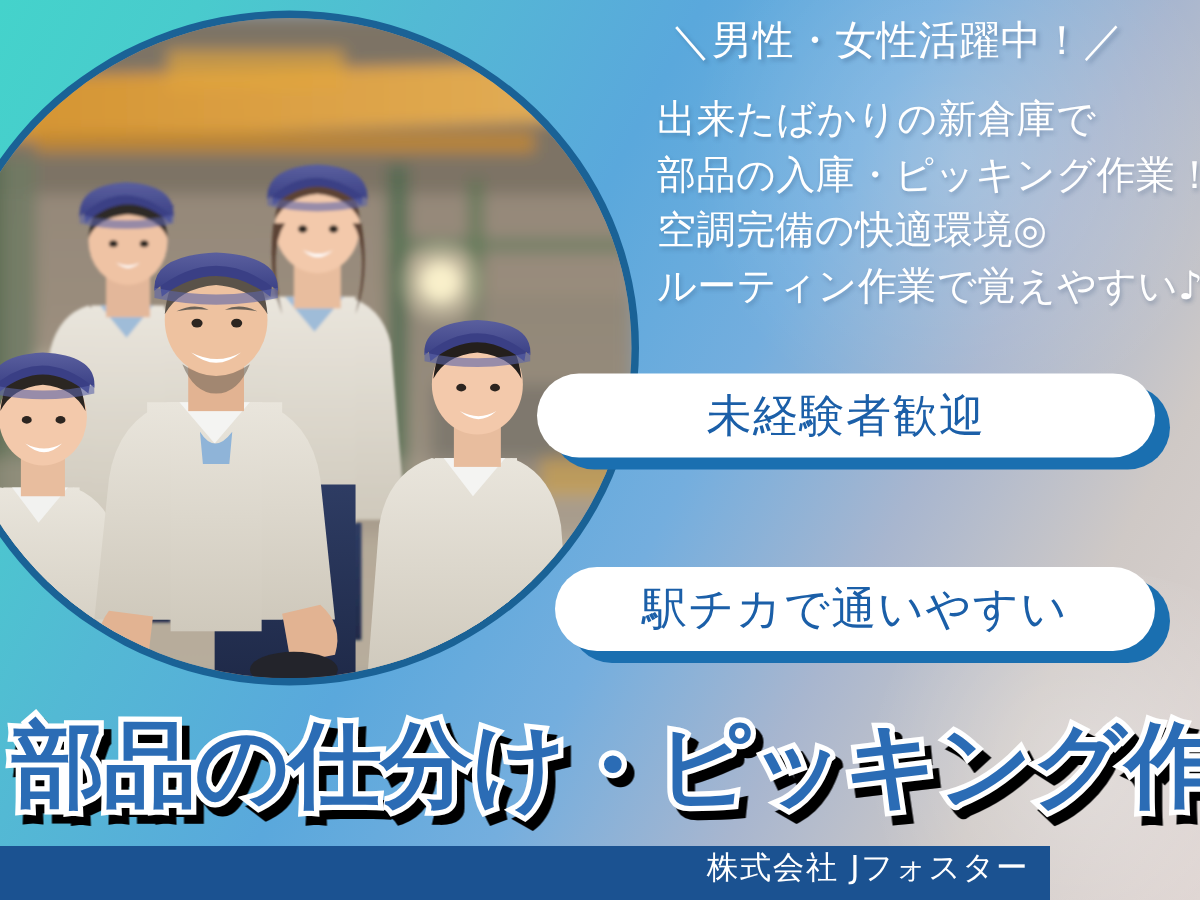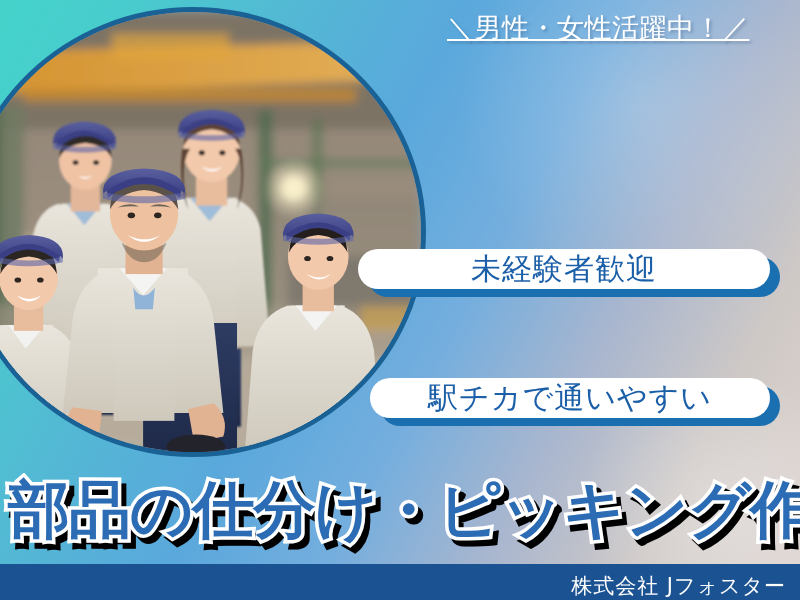--- a/index.html
+++ b/index.html
@@ -40,36 +40,35 @@
   #photo-circle svg{display:block;width:100%;height:100%;}
 
   
   #catch-top{
     position:absolute;left:447px;top:14px;width:345px;
     color:#ffffff;font-size:27px;line-height:1;
     letter-spacing:.5px;white-space:nowrap;
     text-shadow:2px 2px 3px rgba(40,70,110,.35);
     font-weight:400;
     font-family:"DejaVu Sans","Liberation Sans",sans-serif;
-    text-decoration:underline;
   }
 
   
   #body-copy{
     position:absolute;left:438px;top:62px;width:360px;
     color:#ffffff;font-size:26px;line-height:1.42;
     letter-spacing:.3px;
     text-shadow:1px 2px 3px rgba(40,70,110,.30);
     font-family:"DejaVu Sans","Liberation Sans",sans-serif;
   }
   #body-copy .line{white-space:nowrap;}
 
   
   .pill{
-    position:absolute;height:40px;
+    position:absolute;height:56px;
     background:#ffffff;border-radius:30px;
     display:flex;align-items:center;justify-content:center;
     color:#1b5fa8;font-size:30px;letter-spacing:1px;
     white-space:nowrap;
     box-shadow:10px 8px 0 0 #1a6fb0;
     font-family:Liberation Serif, serif;
   }
   #pill-1{left:358px;top:249px;width:412px;}
   #pill-2{left:376px;top:322px;width:394px;}
   #pill-3{left:370px;top:378px;width:400px;}
@@ -81,23 +80,23 @@
     white-space:nowrap;font-weight:700;
     color:#2b6cb5;
     font-family:"DejaVu Sans","Liberation Sans",sans-serif;
     -webkit-text-stroke:7px #ffffff;
     paint-order:stroke fill;
     filter:drop-shadow(5px 6px 0 #000000);
   }
 
   
   #bottom-bar{
-    position:absolute;left:0;bottom:0;width:800px;height:36px;
+    position:absolute;left:0;bottom:0;width:700px;height:36px;
     background:#1b5291;
-    display:flex;align-items:flex-end;justify-content:flex-end;
+    display:flex;align-items:flex-start;justify-content:flex-end;
   }
   #company-name{
     color:#ffffff;font-size:21px;letter-spacing:1px;
     padding-right:14px;white-space:nowrap;
     font-family:"DejaVu Sans","Liberation Sans",sans-serif;
   }
 </style>
 </head>
 <body>
 
@@ -251,20 +250,26 @@
         <path d="M110 404 q-12 16 -4 34 l30 4 l4 -34z" fill="#e2b392"></path>
         <ellipse cx="236" cy="444" rx="30" ry="12" fill="#23242b"></ellipse>
       </g>
 
       <rect x="0" y="0" width="466" height="450" fill="none"></rect>
     </svg>
   </div>
 
   <div id="catch-top">＼男性・女性活躍中！／</div>
 
+  <div id="body-copy">
+    <div class="line">出来たばかりの新倉庫で</div>
+    <div class="line">部品の入庫・ピッキング作業！</div>
+    <div class="line">空調完備の快適環境◎</div>
+    <div class="line">ルーティン作業で覚えやすい♪</div>
+  </div>
 
   <div class="pill" id="pill-1">未経験者歓迎</div>
   <div class="pill" id="pill-3">駅チカで通いやすい</div>
 
   <div id="headline">部品の仕分け・ピッキング作業</div>
 
   <div id="bottom-bar">
     <div id="company-name">株式会社 Jフォスター</div>
   </div>
 

